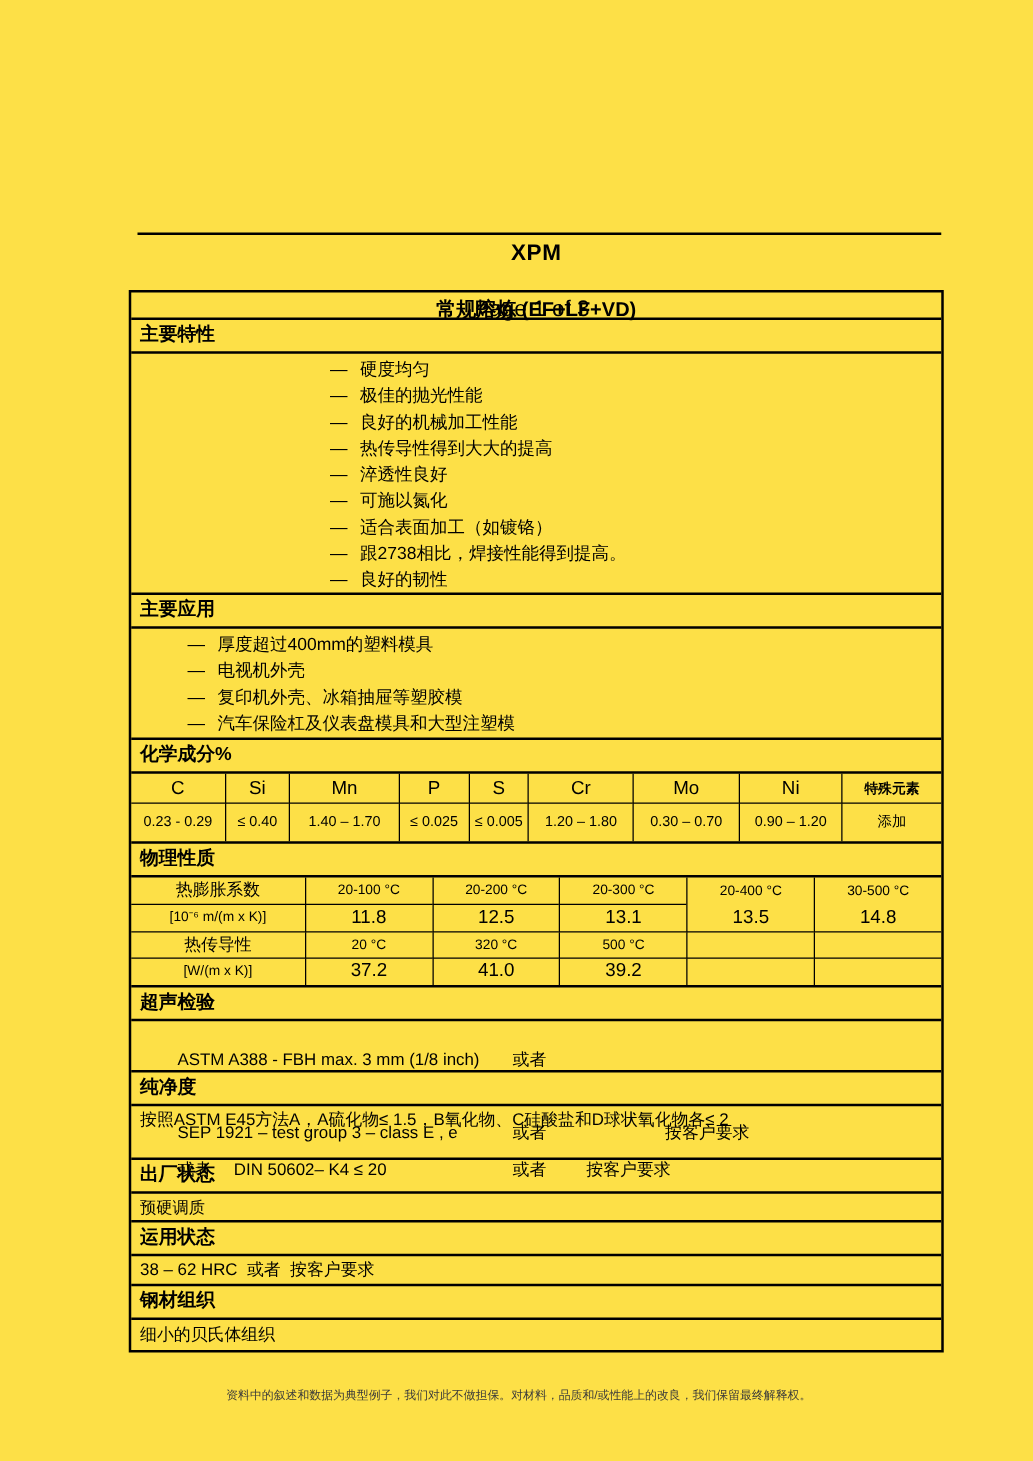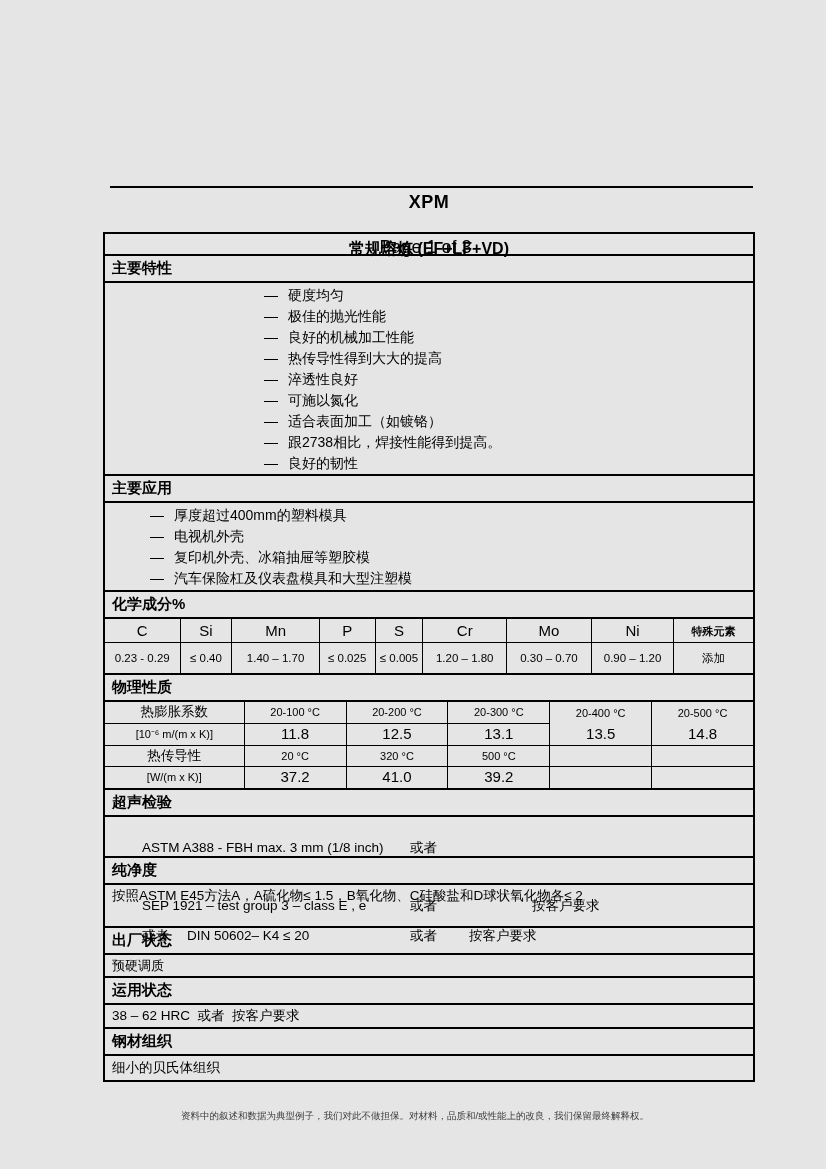--- a/index.html
+++ b/index.html
@@ -1,16 +1,16 @@
 <!DOCTYPE html>
 <html><head>
 <meta charset="utf-8">
 <style>
   html,body{margin:0;padding:0;background:#fff;}
-  .page{position:relative;width:826px;height:1169px;background:#e5e5e5;
+  .page{position:relative;width:826px;height:1169px;background:#fde047;
         font-family:"Liberation Sans", sans-serif;color:#000;overflow:hidden;}
 
   
   .top-rule{position:absolute;left:110px;top:186px;width:643px;height:2px;background:#000;}
   .doc-title{position:absolute;left:103px;top:192px;width:652px;text-align:center;
              font-size:18px;font-weight:bold;letter-spacing:.5px;}
   .page-num{position:absolute;left:103px;top:194px;width:645px;text-align:center;font-size:18px;margin-top:43px;}
 
   
   .main-table{position:absolute;left:103px;top:232px;width:652px;border:2px solid #000;
@@ -137,21 +137,21 @@
     <div class="row phys-grid">
       <div class="pcell col1 hb plab">热膨胀系数</div>
       <div class="pcell hb ptmp">20-100 °C</div>
       <div class="pcell hb ptmp">20-200 °C</div>
       <div class="pcell hb ptmp">20-300 °C</div>
       <div class="pcell merged hb" style="grid-column:5;">
         <div class="ptmp">20-400 °C</div>
         <div class="pval">13.5</div>
       </div>
       <div class="pcell merged hb" style="grid-column:6;">
-        <div class="ptmp">20-500 °C</div>
+        <div class="ptmp">30-500 °C</div>
         <div class="pval">14.8</div>
       </div>
       <div class="pcell col1 hb punit">[10⁻⁶ m/(m x K)]</div>
       <div class="pcell hb pval">11.8</div>
       <div class="pcell hb pval">12.5</div>
       <div class="pcell hb pval">13.1</div>
       <div class="pcell col1 hb plab">热传导性</div>
       <div class="pcell hb ptmp">20 °C</div>
       <div class="pcell hb ptmp">320 °C</div>
       <div class="pcell hb ptmp">500 °C</div>

